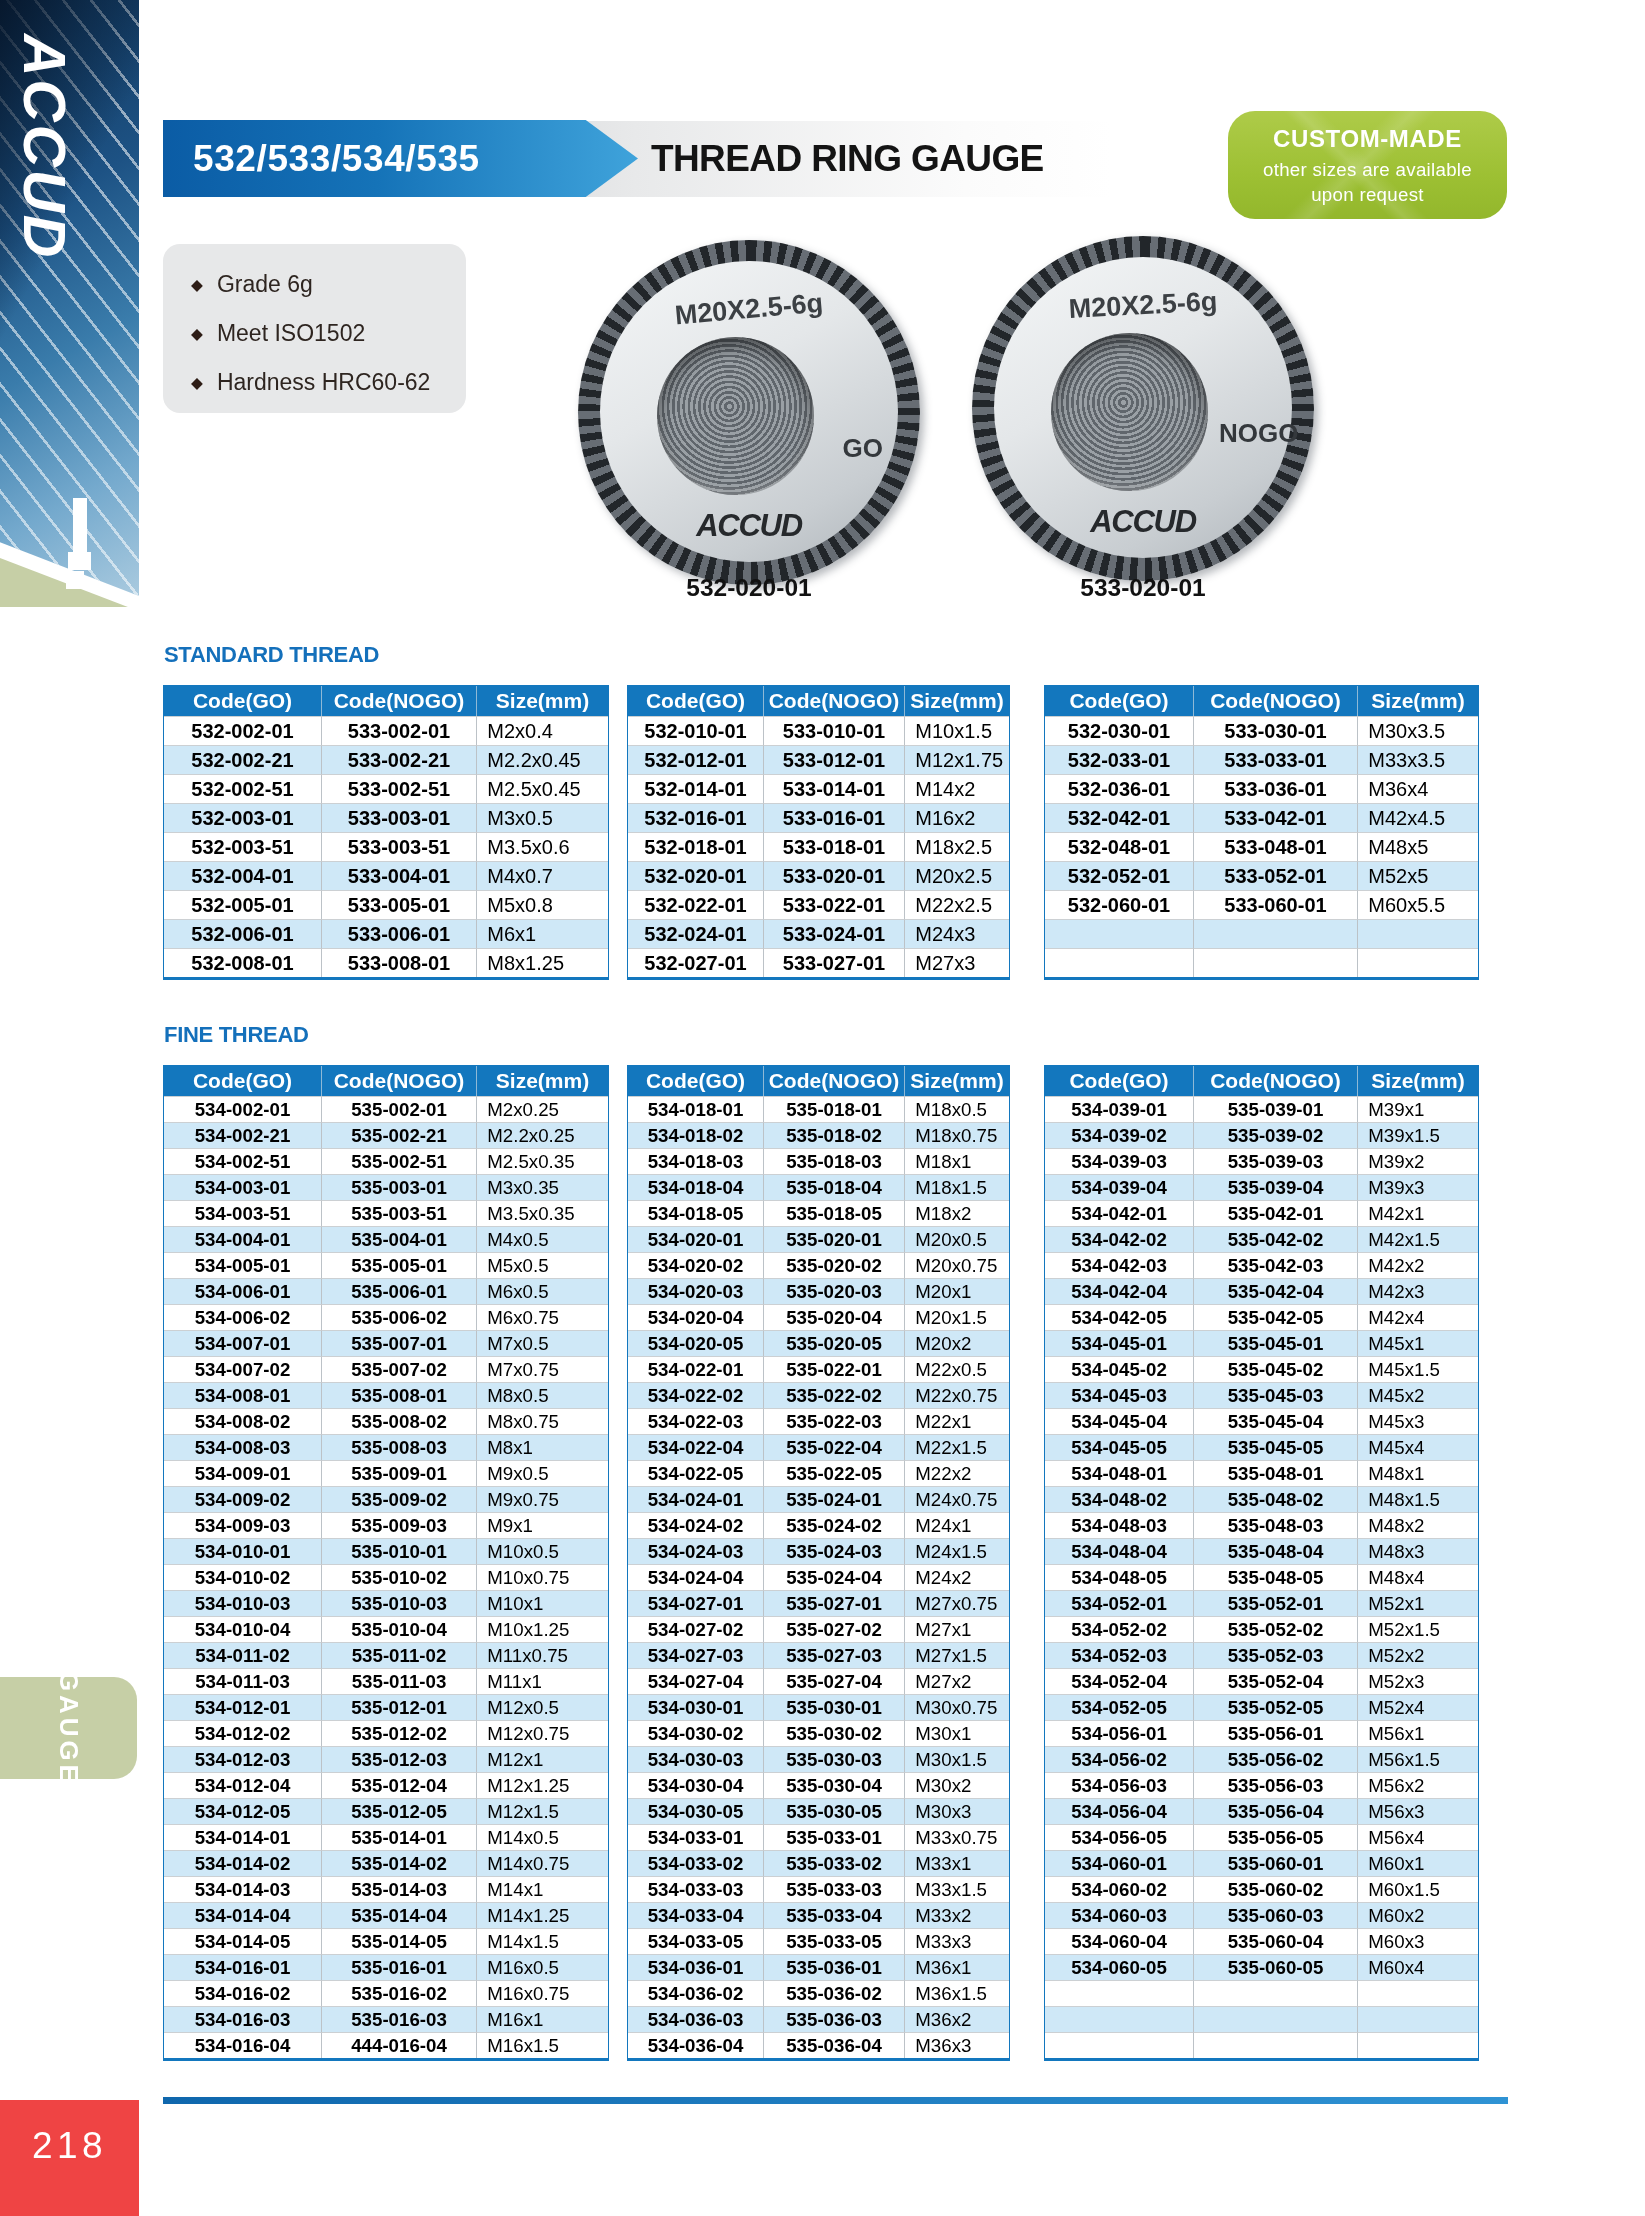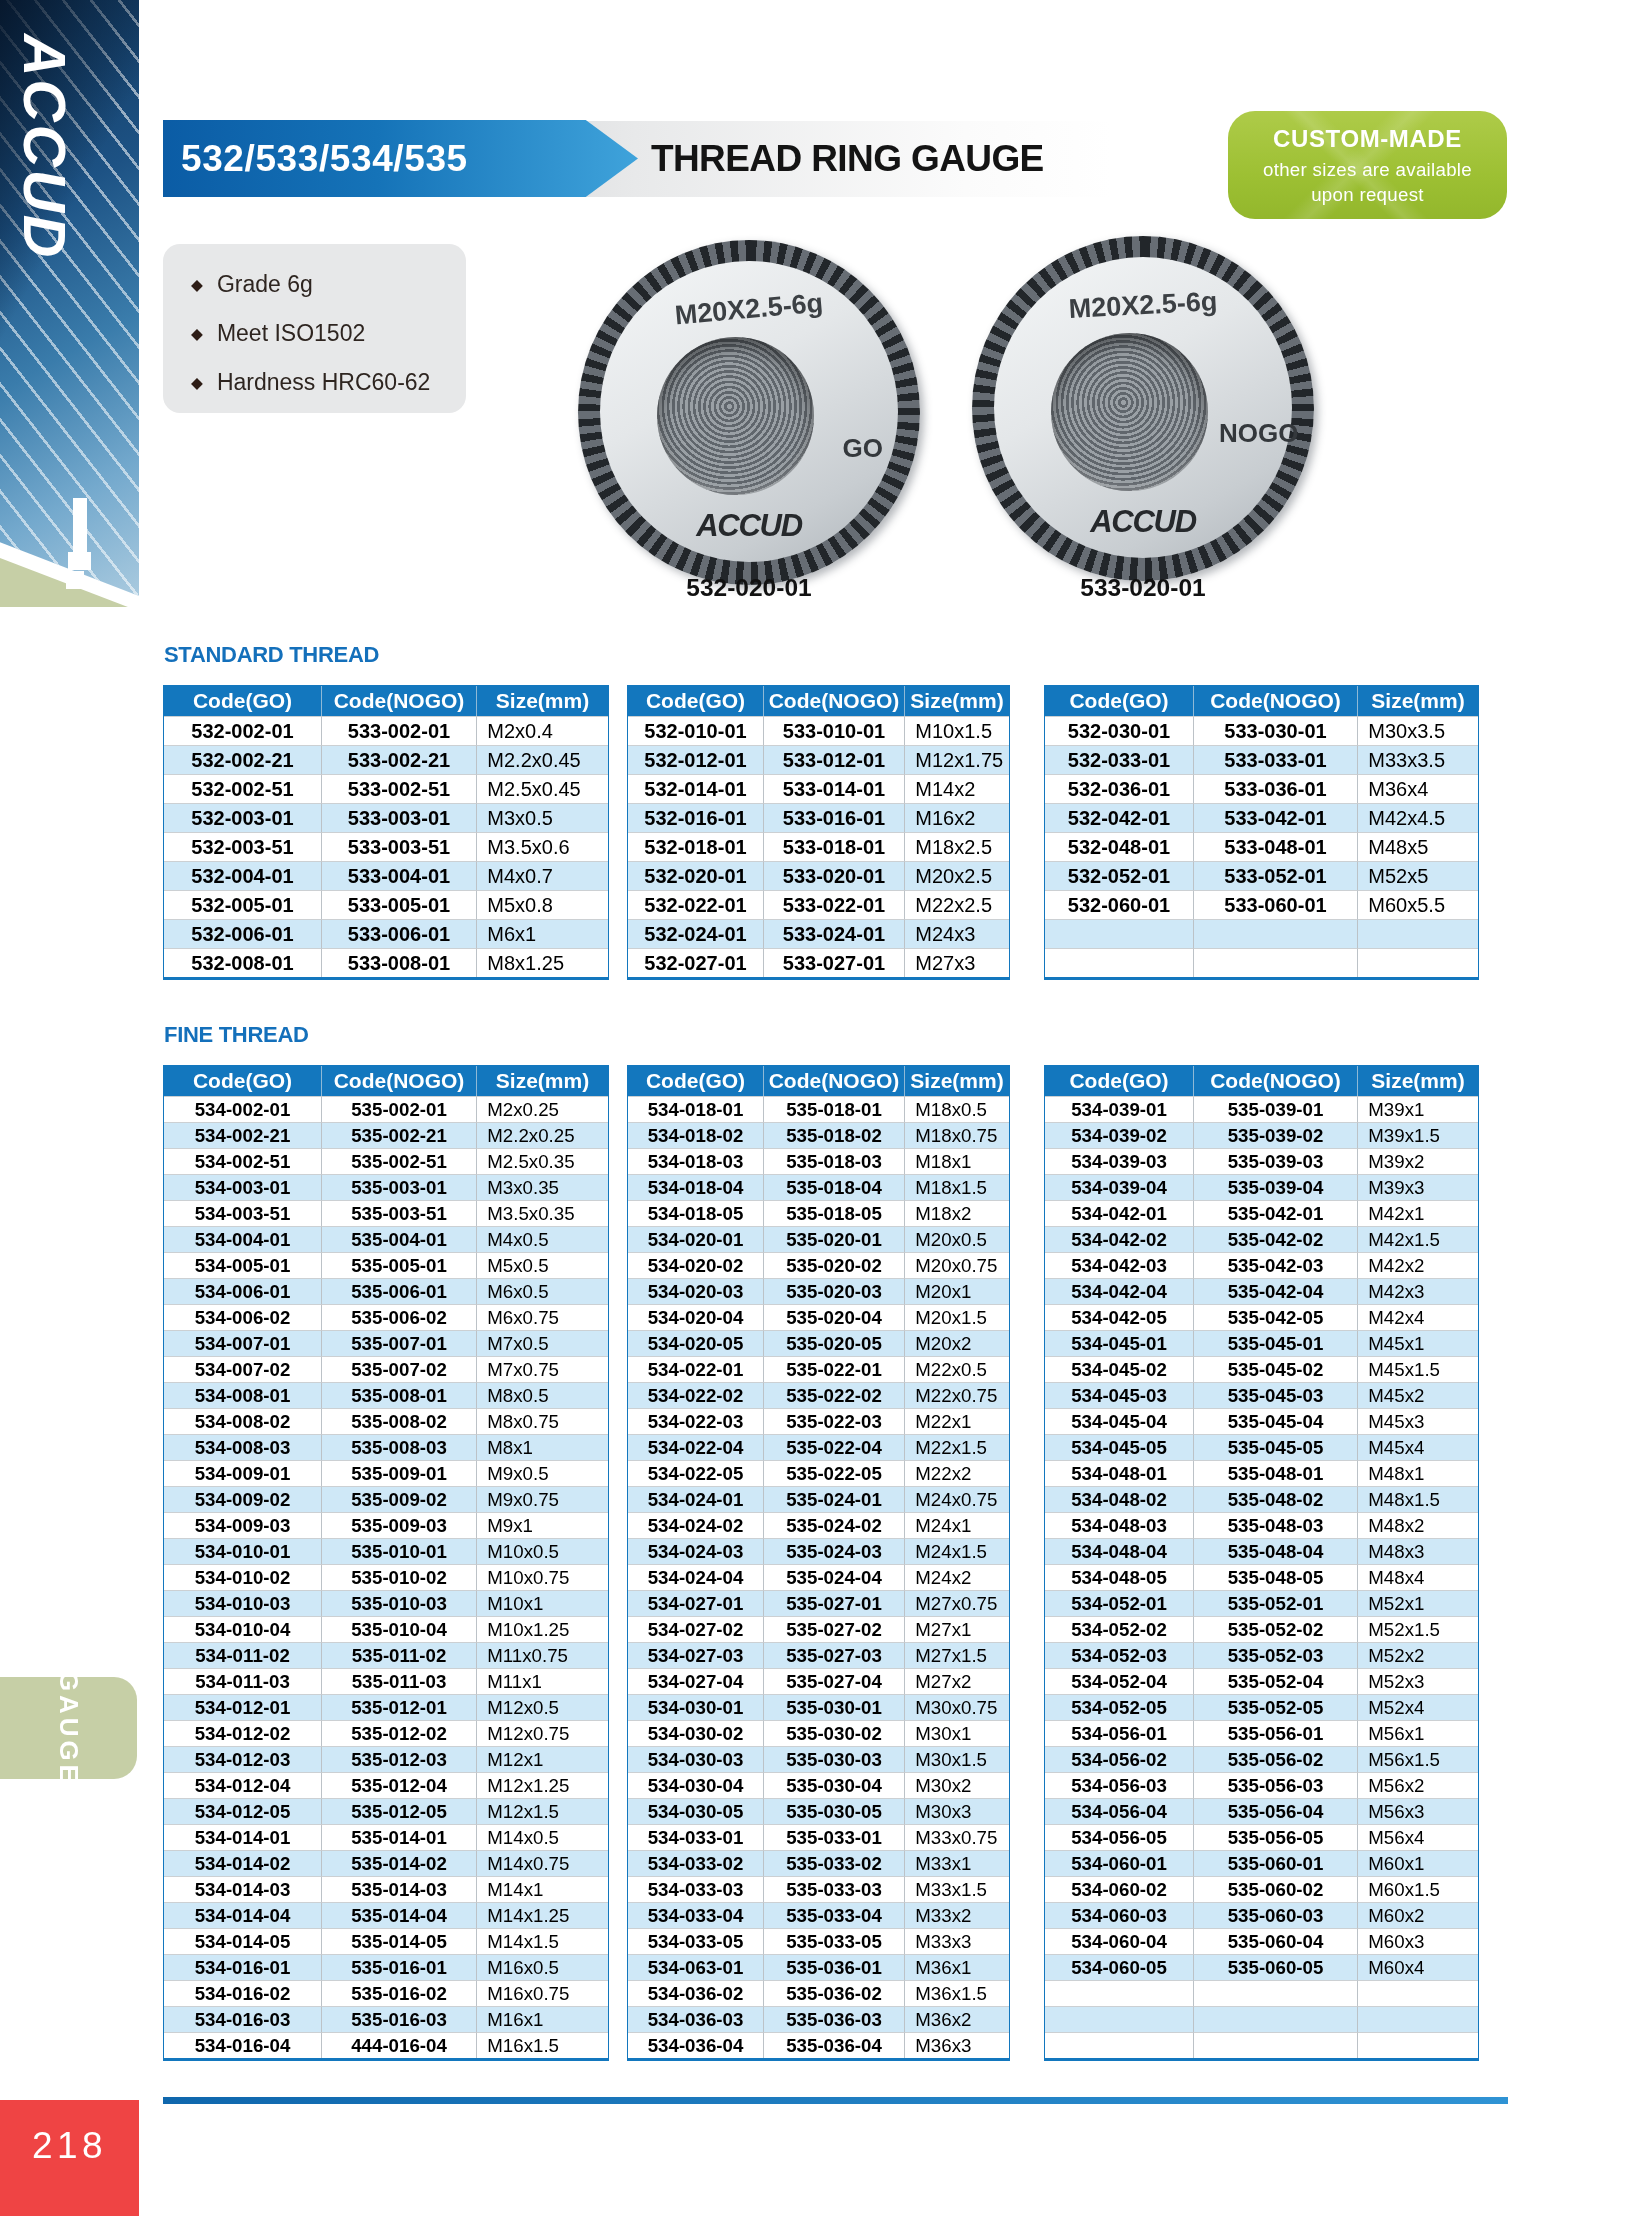--- a/index.html
+++ b/index.html
@@ -26,21 +26,21 @@
     display:flex;align-items:flex-start;justify-content:center;}
   .pageblock span{color:#ffffff;font-size:37px;letter-spacing:4.5px;margin-top:24.5px;}
 
   
   .grayband{left:377px;top:121px;width:735px;height:76px;
     background:linear-gradient(90deg,#cfd1d3 0%,#e8e9ea 35%,#fbfbfb 80%,#ffffff 100%);}
   .banner{left:163px;top:120px;width:475px;height:77px;
     background:linear-gradient(90deg,#0b5ca5 0%,#1573b8 45%,#3fa3db 100%);
     clip-path:polygon(0 0,89% 0,100% 50%,89% 100%,0 100%);
     display:flex;align-items:center;}
-  .banner span{color:#ffffff;font-weight:bold;font-size:37px;margin-left:18px;letter-spacing:0.6px;}
+  .banner span{color:#ffffff;font-weight:bold;font-size:37px;margin-left:30px;letter-spacing:0.6px;}
   .title{left:651px;top:120px;height:77px;display:flex;align-items:center;
     color:#141414;font-weight:bold;font-size:37px;letter-spacing:-0.6px;}
   .badge{left:1228px;top:111px;width:279px;height:108px;border-radius:27px;
     background:
       linear-gradient(45deg, rgba(255,255,255,0) 42%, rgba(255,255,255,.14) 46%, rgba(255,255,255,0) 52%),
       linear-gradient(135deg, rgba(255,255,255,0) 42%, rgba(255,255,255,.14) 48%, rgba(255,255,255,0) 54%),
       linear-gradient(180deg,#aecb49 0%,#9dc033 60%,#93b72c 100%);
     text-align:center;color:#ffffff;}
   .badge .b1{font-weight:bold;font-size:24px;margin-top:14px;letter-spacing:0.6px;}
   .badge .b2{font-size:18.7px;margin-top:6.4px;letter-spacing:0.3px;}
@@ -668,21 +668,21 @@
       <div class="tcell code">534-033-04</div>
       <div class="tcell code">535-033-04</div>
       <div class="tcell size">M33x2</div>
     </div>
     <div class="trow cols-b odd">
       <div class="tcell code">534-033-05</div>
       <div class="tcell code">535-033-05</div>
       <div class="tcell size">M33x3</div>
     </div>
     <div class="trow cols-b even">
-      <div class="tcell code">534-063-01</div>
+      <div class="tcell code">534-036-01</div>
       <div class="tcell code">535-036-01</div>
       <div class="tcell size">M36x1</div>
     </div>
     <div class="trow cols-b odd">
       <div class="tcell code">534-036-02</div>
       <div class="tcell code">535-036-02</div>
       <div class="tcell size">M36x1.5</div>
     </div>
     <div class="trow cols-b even">
       <div class="tcell code">534-036-03</div>

